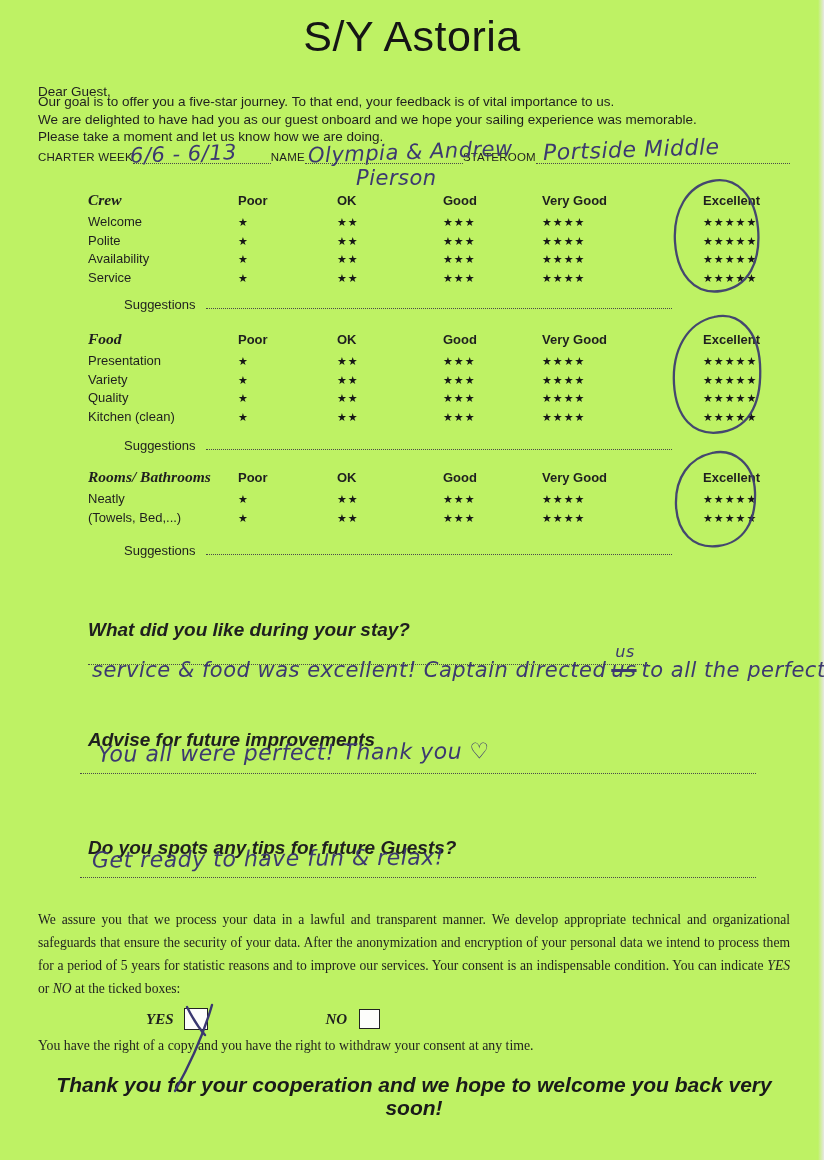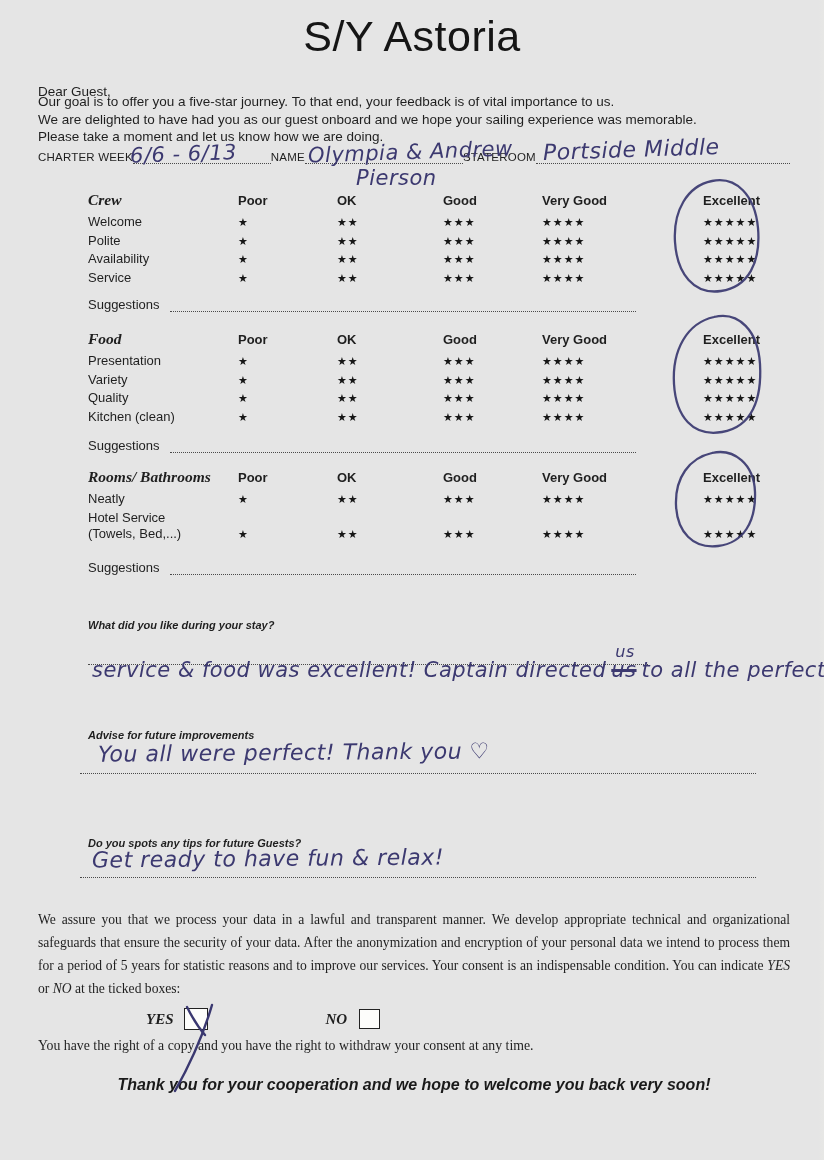--- a/index.html
+++ b/index.html
@@ -1,19 +1,19 @@
 <!DOCTYPE html>
 <html><head>
 <meta charset="utf-8">
 <style>
   * { margin:0; padding:0; box-sizing:border-box; }
   html,body { background:#ffffff; }
   .page {
     position:relative; width:824px; height:1160px; margin:0 auto;
-    background:#e5e5e5; overflow:hidden; color:#1f1f1f;
+    background:#bef264; overflow:hidden; color:#1f1f1f;
     font-family:"Liberation Sans", sans-serif;
   }
   .edge-shadow { position:absolute; right:0; top:0; width:6px; height:100%;
     background:linear-gradient(to left, #e7e7e5, rgba(255,255,255,0)); }
 
   
   .title { position:absolute; top:12px; left:0; width:100%; text-align:center;
     font-size:43px; font-weight:400; letter-spacing:0.5px; color:#151515; }
   .salutation { position:absolute; left:38px; top:84px; font-size:13.5px; }
   .intro { position:absolute; left:38px; top:93px; font-size:13.5px; line-height:17.5px; white-space:nowrap; }
@@ -45,33 +45,33 @@
   .rt-crew { top:191px; } .rt-food { top:330px; } .rt-rooms { top:468px; }
   .rt-row { display:grid; grid-template-columns:150px 99px 106px 99px 161px 69px;
     align-items:baseline; height:18.6px; }
   .rt-head { height:23px; }
   .sec-title { font-family:"Liberation Serif", serif; font-style:italic;
     font-weight:bold; font-size:15.5px; }
   .col-h { font-weight:bold; font-size:13px; }
   .r-label { font-size:13px; }
   .stars { font-size:11px; letter-spacing:1px; color:#161616; white-space:nowrap; }
   .rt-row-sm { height:16.5px; }
-  .sugg { display:flex; gap:10px; width:548px; align-items:flex-end; }
+  .sugg { display:flex; gap:10px; width:548px; align-items:flex-start;margin-left:36px; }
   .sugg-crew { margin-top:9px; } .sugg-food { margin-top:11px; } .sugg-rooms { margin-top:15px; }
   .sugg-label { font-size:13px; white-space:nowrap; }
   .sugg .dotline { flex:1; border-bottom:1.5px dotted #4a4a4a; height:12px; }
 
   
   .annot { position:absolute; left:0; top:0; width:824px; height:1160px;
     pointer-events:none; z-index:3; }
   .annot path { fill:none; stroke:#3a3870; stroke-width:2.3; stroke-linecap:round;
     stroke-linejoin:round; opacity:0.92; }
 
   
-  .q { position:absolute; left:88px; font-size:11px; font-weight:bold; font-style:italic; }
+  .q { position:absolute; left:88px; font-size:19px; font-weight:bold; font-style:italic; }
   .q1 { top:619px; } .q2 { top:729px; } .q3 { top:837px; }
   .ansline { position:absolute; border-bottom:1.5px dotted #4a4a4a; height:2px; }
   .a1-line { left:88px; top:663px; width:560px; }
   .a2-line { left:80px; top:772px; width:676px; }
   .a3-line { left:80px; top:876px; width:676px; }
 
   
   .consent { position:absolute; left:38px; top:908px; width:752px;
     font-family:"Liberation Serif", serif; font-size:13.6px; line-height:23px; }
   .consent-p { text-align:justify; }
@@ -80,21 +80,21 @@
   .yn-label { font-style:italic; font-weight:bold; font-size:15px; }
   .cbox { position:relative; display:inline-block; width:24px; height:22px;
     border:1.6px solid #222; margin-left:10px; background:#fdfdfb; }
   .cbox-no { width:21px; height:20px; margin-left:12px; }
   .no-label { margin-left:118px; }
   .yes-mark { position:absolute; left:-26px; top:-14px; width:80px; height:110px;
     overflow:visible; pointer-events:none; z-index:4; }
   .yes-mark path { fill:none; stroke:#3a3870; stroke-width:2.4; stroke-linecap:round; }
   .rights { font-size:13.8px; }
   .closing { margin-top:16px; text-align:center; font-family:"Liberation Sans", sans-serif;
-    font-weight:bold; font-style:italic; font-size:16px; color:#1a1a1a; }
+    font-weight:bold; font-style:italic; font-size:21px; color:#1a1a1a; }
 </style>
 </head>
 <body>
 
 <div class="page">
   <div class="edge-shadow"></div>
 
   <div class="title">S/Y Astoria</div>
   <div class="salutation">Dear Guest,</div>
   <div class="intro">
@@ -219,23 +219,20 @@
       <span class="col-h">Very Good</span>
       <span class="col-h">Excellent</span>
     </div>
     <div class="rt-row">
       <span class="r-label">Neatly</span>
       <span class="stars">★</span>
       <span class="stars">★★</span>
       <span class="stars">★★★</span>
       <span class="stars">★★★★</span>
       <span class="stars">★★★★★</span>
-    </div>
-    <div class="rt-row rt-row-sm">
-      <span class="r-label">Hotel Service</span>
     </div>
     <div class="rt-row">
       <span class="r-label">(Towels, Bed,...)</span>
       <span class="stars">★</span>
       <span class="stars">★★</span>
       <span class="stars">★★★</span>
       <span class="stars">★★★★</span>
       <span class="stars">★★★★★</span>
     </div>
     <div class="sugg sugg-rooms">

